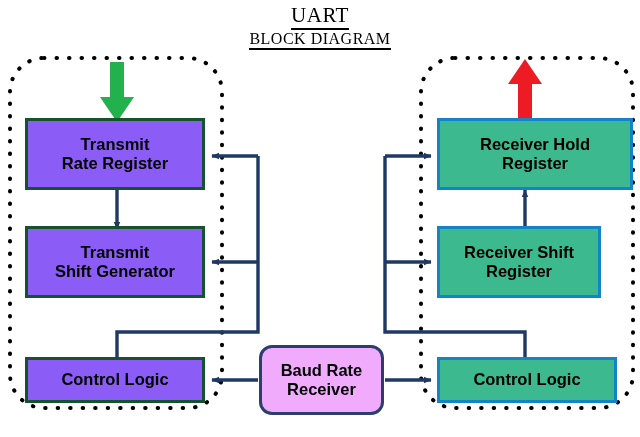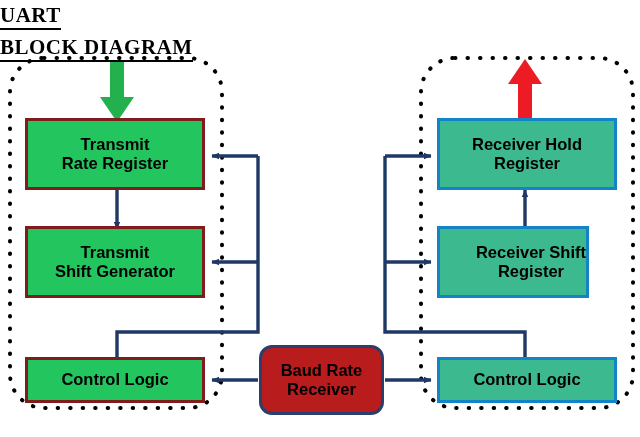--- a/index.html
+++ b/index.html
@@ -23,64 +23,65 @@
     left: 0;
     top: 0;
     width: 640px;
     height: 437px;
   }
   .title-block {
     position: absolute;
     left: 0;
     top: 4px;
     width: 640px;
+    text-align: center;
     font-family: "Liberation Serif", serif;
-    font-weight: bold;
+    font-weight: normal;
     color: #000000;
     line-height: 1.12;
   }
   .title-line-1 {
     display: block;
     font-size: 21px;
     letter-spacing: 0.5px;
   }
   .title-line-2 {
     display: block;
-    font-size: 21px;
+    font-size: 16px;
     letter-spacing: 0.5px;
-    margin-top: 8px;
+    margin-top: 2px;
   }
   .title-line-1 span, .title-line-2 span {
     border-bottom: 2px solid #000000;
     padding-bottom: 1px;
   }
   .blk {
     position: absolute;
     box-sizing: border-box;
     display: flex;
     align-items: center;
     justify-content: center;
     text-align: center;
     font-family: "Liberation Sans", sans-serif;
     font-weight: bold;
     font-size: 16.5px;
     color: #000000;
     line-height: 1.18;
     z-index: 3;
   }
   .blk-tx {
-    background: #22c55e;
-    border: 3px solid #7f1d1d;
+    background: #8b5cf6;
+    border: 3px solid #14532d;
   }
   .blk-rx {
     background: #3cb98e;
     border: 3px solid #1484c8;
   }
   .blk-baud {
-    background: #b91c1c;
+    background: #f0abfc;
     border: 3px solid #2a3f6b;
     border-radius: 13px;
   }
 </style>
 </head>
 <body>
 
 <div id="stage">
 
   <div class="title-block">
@@ -141,28 +142,28 @@
     <span>
       <span>Transmit</span><br>
       <span>Shift Generator</span>
     </span>
   </div>
 
   <div class="blk blk-tx" style="left:25px; top:357px; width:180px; height:46px;">
     <span>Control Logic</span>
   </div>
 
-  <div class="blk blk-rx" style="left:437px; top:118px; width:180px; height:72px;">
+  <div class="blk blk-rx" style="left:437px; top:118px; width:196px; height:72px;">
     <span>
       <span>Receiver Hold</span><br>
       <span>Register</span>
     </span>
   </div>
 
-  <div class="blk blk-rx" style="left:437px; top:226px; width:152px; height:72px;justify-content:flex-end;">
+  <div class="blk blk-rx" style="left:437px; top:226px; width:164px; height:72px;">
     <span>
       <span>Receiver Shift</span><br>
       <span>Register</span>
     </span>
   </div>
 
   <div class="blk blk-rx" style="left:437px; top:357px; width:180px; height:46px;">
     <span>Control Logic</span>
   </div>
 

